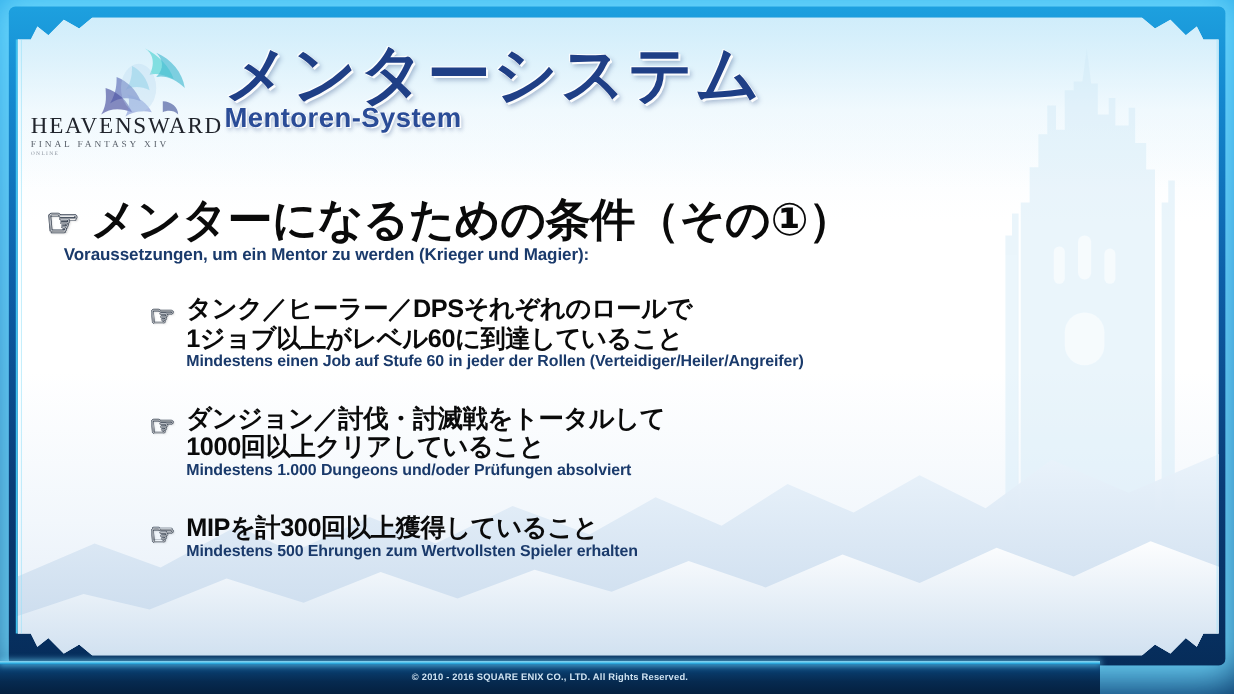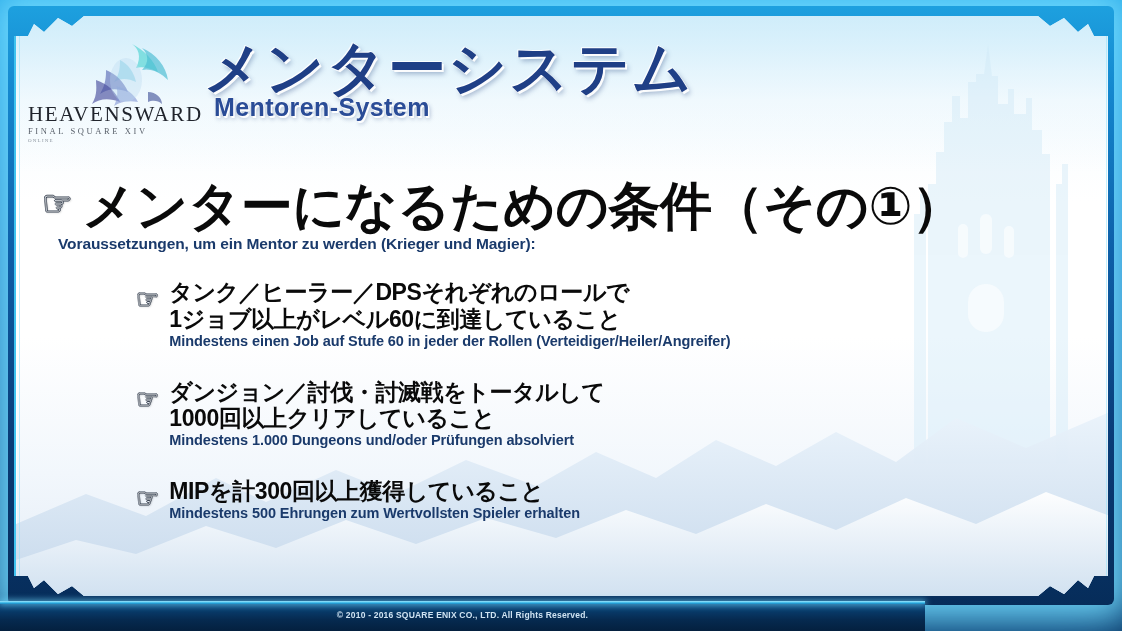--- a/index.html
+++ b/index.html
@@ -163,21 +163,21 @@
     letter-spacing: 2px;
     -webkit-text-stroke: 1px #ffffff;
     paint-order: stroke fill;
     text-shadow:
       2px 2px 0 rgba(255,255,255,0.95),
       -1px -1px 0 rgba(255,255,255,0.8),
       3px 4px 5px rgba(30,60,120,0.35);
   }
   .title-de {
     margin-top: -4px;
-    margin-left: 10px;
+    margin-left: 0;
     font-size: 25px;
     font-weight: bold;
     color: #2a4c97;
     letter-spacing: 0.4px;
     -webkit-text-stroke: 0.8px #ffffff;
     paint-order: stroke fill;
     text-shadow:
       1.5px 1.5px 0 rgba(255,255,255,0.95),
       2px 3px 4px rgba(30,60,120,0.35);
   }
@@ -212,21 +212,21 @@
   .h1-row {
     margin-left: 26px;
     margin-top: 8px;
   }
   .h1-row .hand-icon {
     font-size: 34px;
     margin-top: 8px;
     margin-right: 10px;
   }
   .h1-jp {
-    font-size: 52px;
+    font-size: 41px;
     font-weight: bold;
     color: #0a0a0a;
     line-height: 1.08;
     letter-spacing: -0.5px;
   }
   .h1-de {
     font-size: 15.5px;
     font-weight: bold;
     color: #1a3a6b;
     margin-top: 1px;
@@ -260,21 +260,21 @@
     color: #1a3a6b;
     margin-top: 0;
     letter-spacing: -0.1px;
   }
 
   
   .footer {
     position: absolute;
     left: 0;
     bottom: 0;
-    width: 925px;
+    width: 1000px;
     height: 30px;
     background: linear-gradient(180deg, #0d4d86 0%, #093d6e 28%, #062a50 62%, #04203f 100%);
     z-index: 8;
     margin-top: 38px;
   }
   .footer-line {
     position: absolute;
     left: 0; top: 0;
     width: 100%;
     height: 3px;
@@ -351,21 +351,21 @@
             <path d="M80 8 C94 14 104 26 106 40 C98 32 88 28 80 30 C88 22 86 14 80 8 Z" fill="#3fb9cf" opacity="0.65"></path>
             <path d="M58 20 C66 24 72 32 74 42 C66 38 58 38 52 42 C58 34 58 26 58 20 Z" fill="#8fd5ea" opacity="0.7"></path>
             <path d="M44 30 C54 34 62 42 66 52 C56 48 46 48 38 54 C44 44 44 36 44 30 Z" fill="#5f6fb8" opacity="0.7"></path>
             <path d="M34 40 C46 44 54 52 58 62 C48 58 38 58 30 64 C36 54 34 46 34 40 Z" fill="#42479a" opacity="0.65"></path>
             <path d="M54 46 C64 48 72 54 76 62 C66 60 58 62 52 66 C56 58 56 50 54 46 Z" fill="#7a8ed0" opacity="0.6"></path>
             <ellipse cx="64" cy="40" rx="16" ry="22" fill="#b8d8ee" opacity="0.35"></ellipse>
             <path d="M86 52 C94 52 100 58 100 64 C96 60 90 60 86 62 Z" fill="#2f3f8e" opacity="0.6"></path>
           </g>
         </svg>
         <div class="logo-title">HEAVENSWARD</div>
-        <div class="logo-sub">FINAL SQUARE XIV</div>
+        <div class="logo-sub">FINAL FANTASY XIV</div>
         <div class="logo-sub2">ONLINE</div>
       </div>
 
       <div class="title-block">
         <div class="title-jp">メンターシステム</div>
         <div class="title-de">Mentoren-System</div>
       </div>
     </div>
 
     <div class="content">

